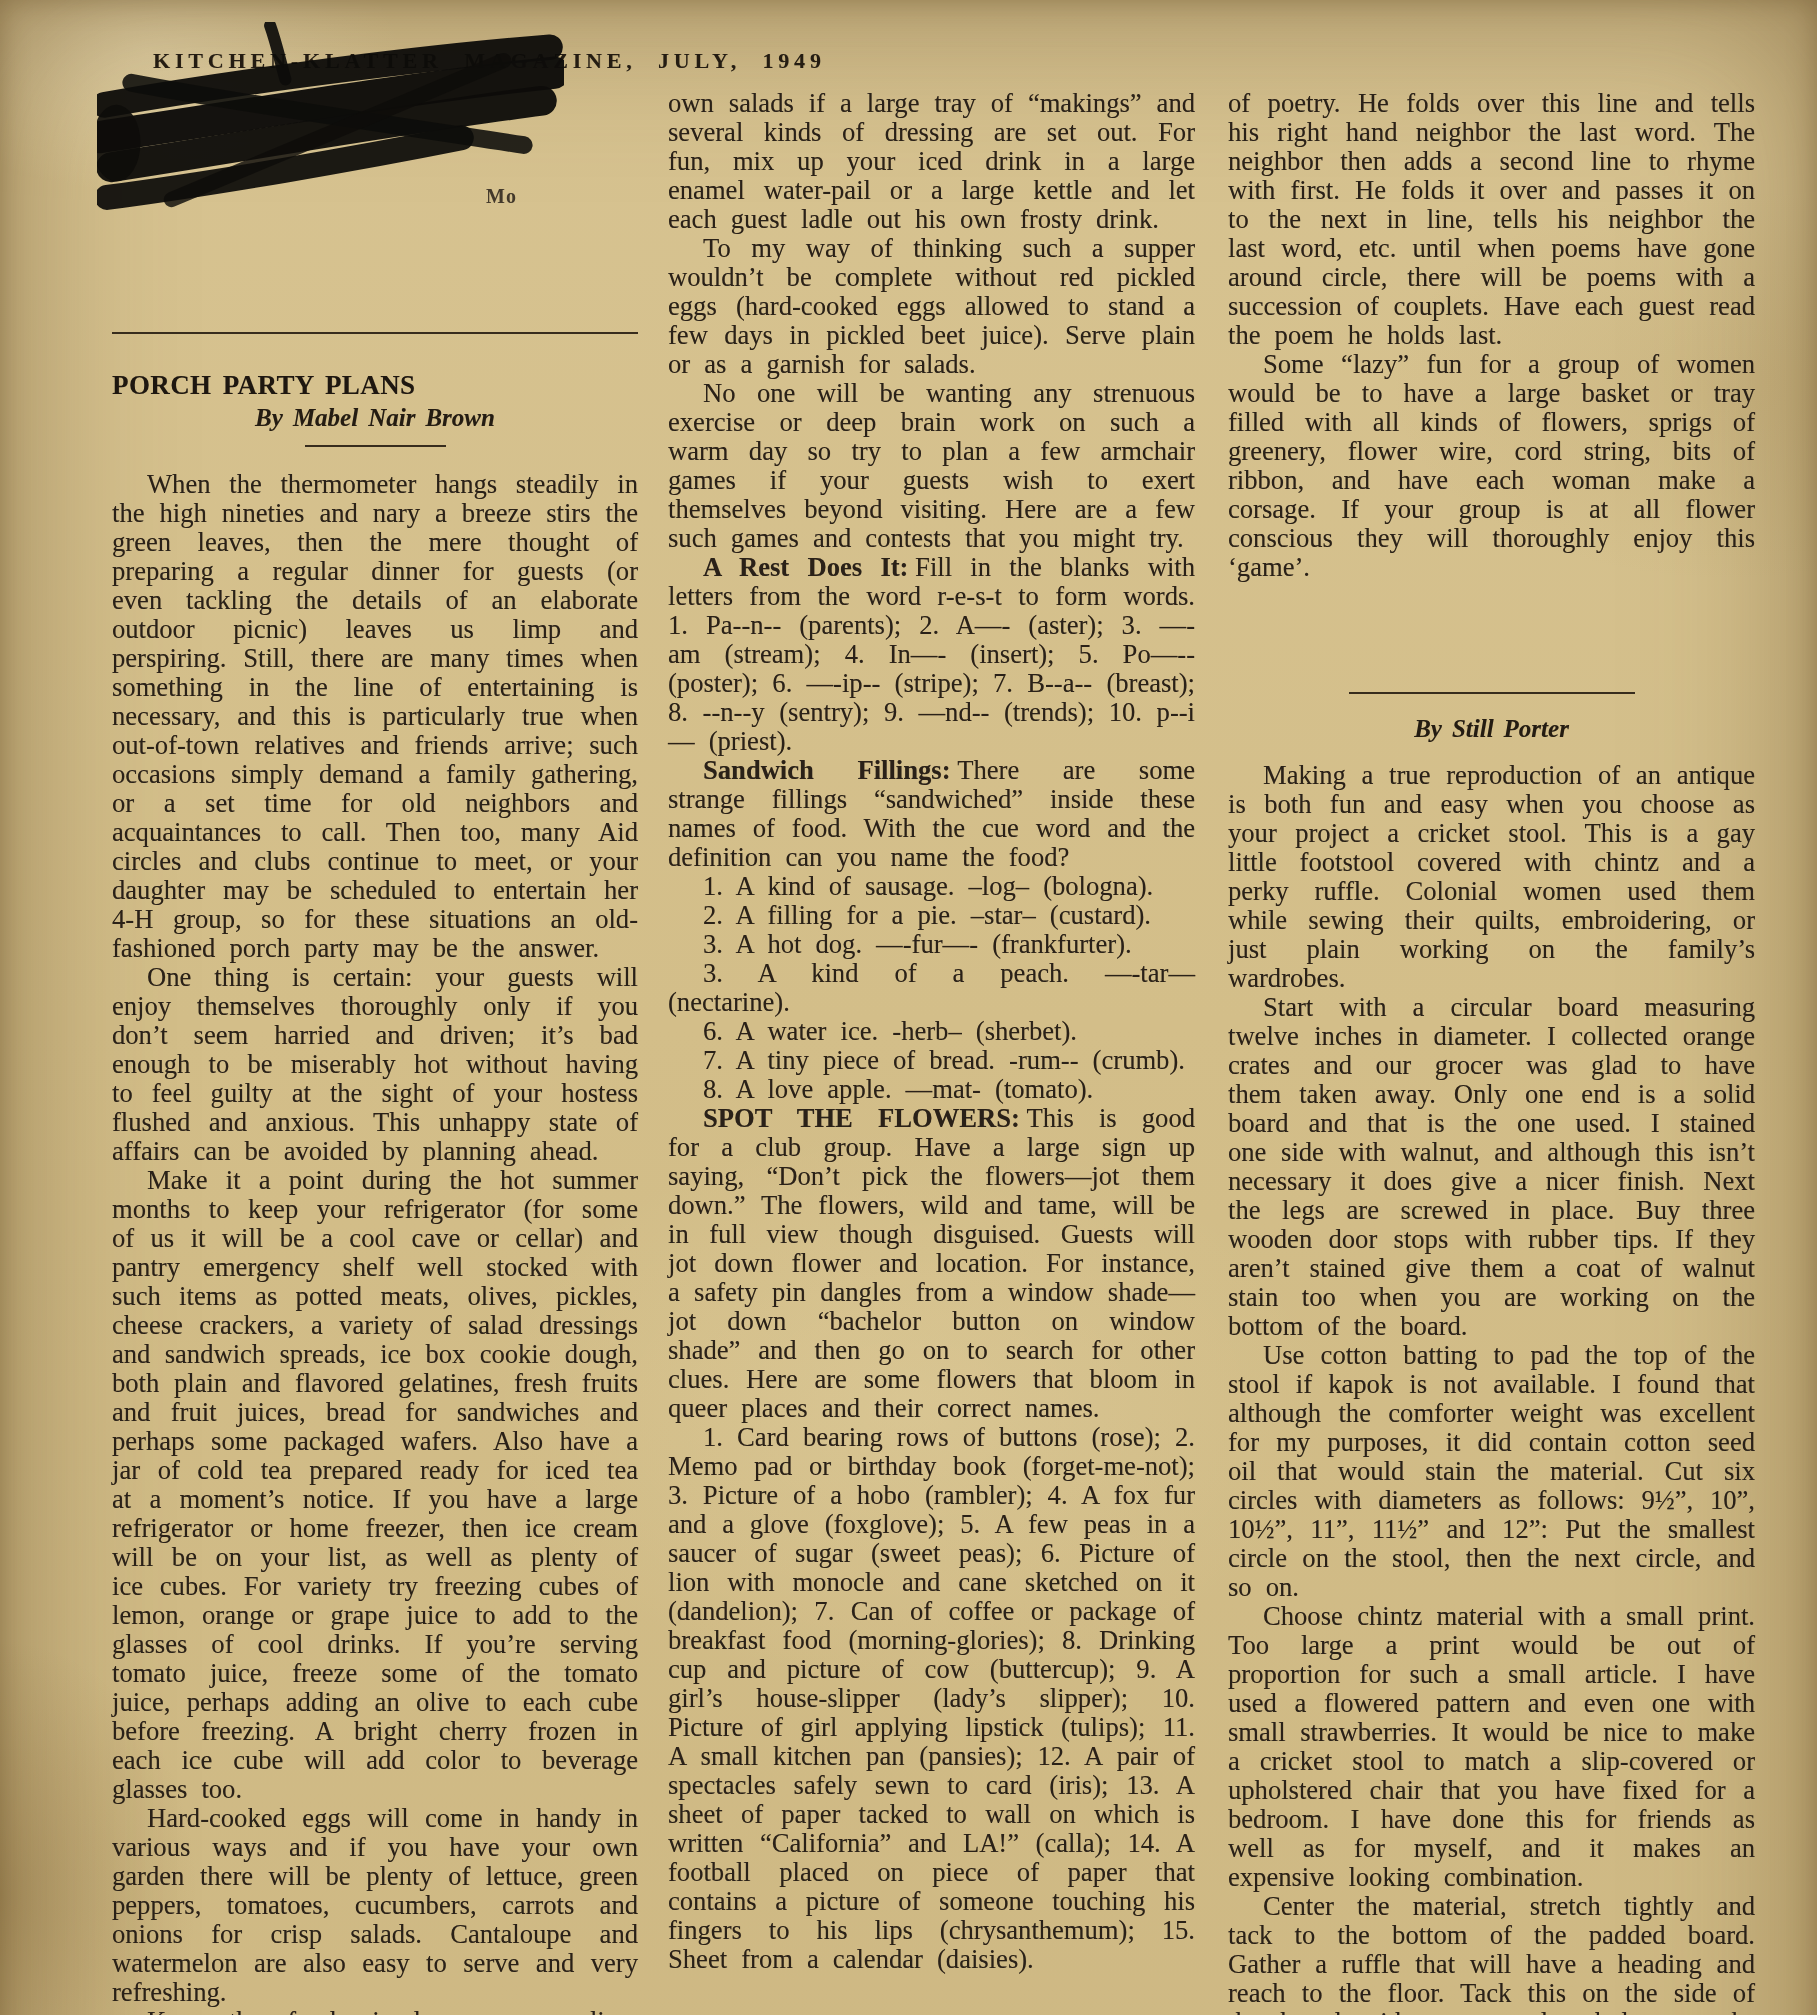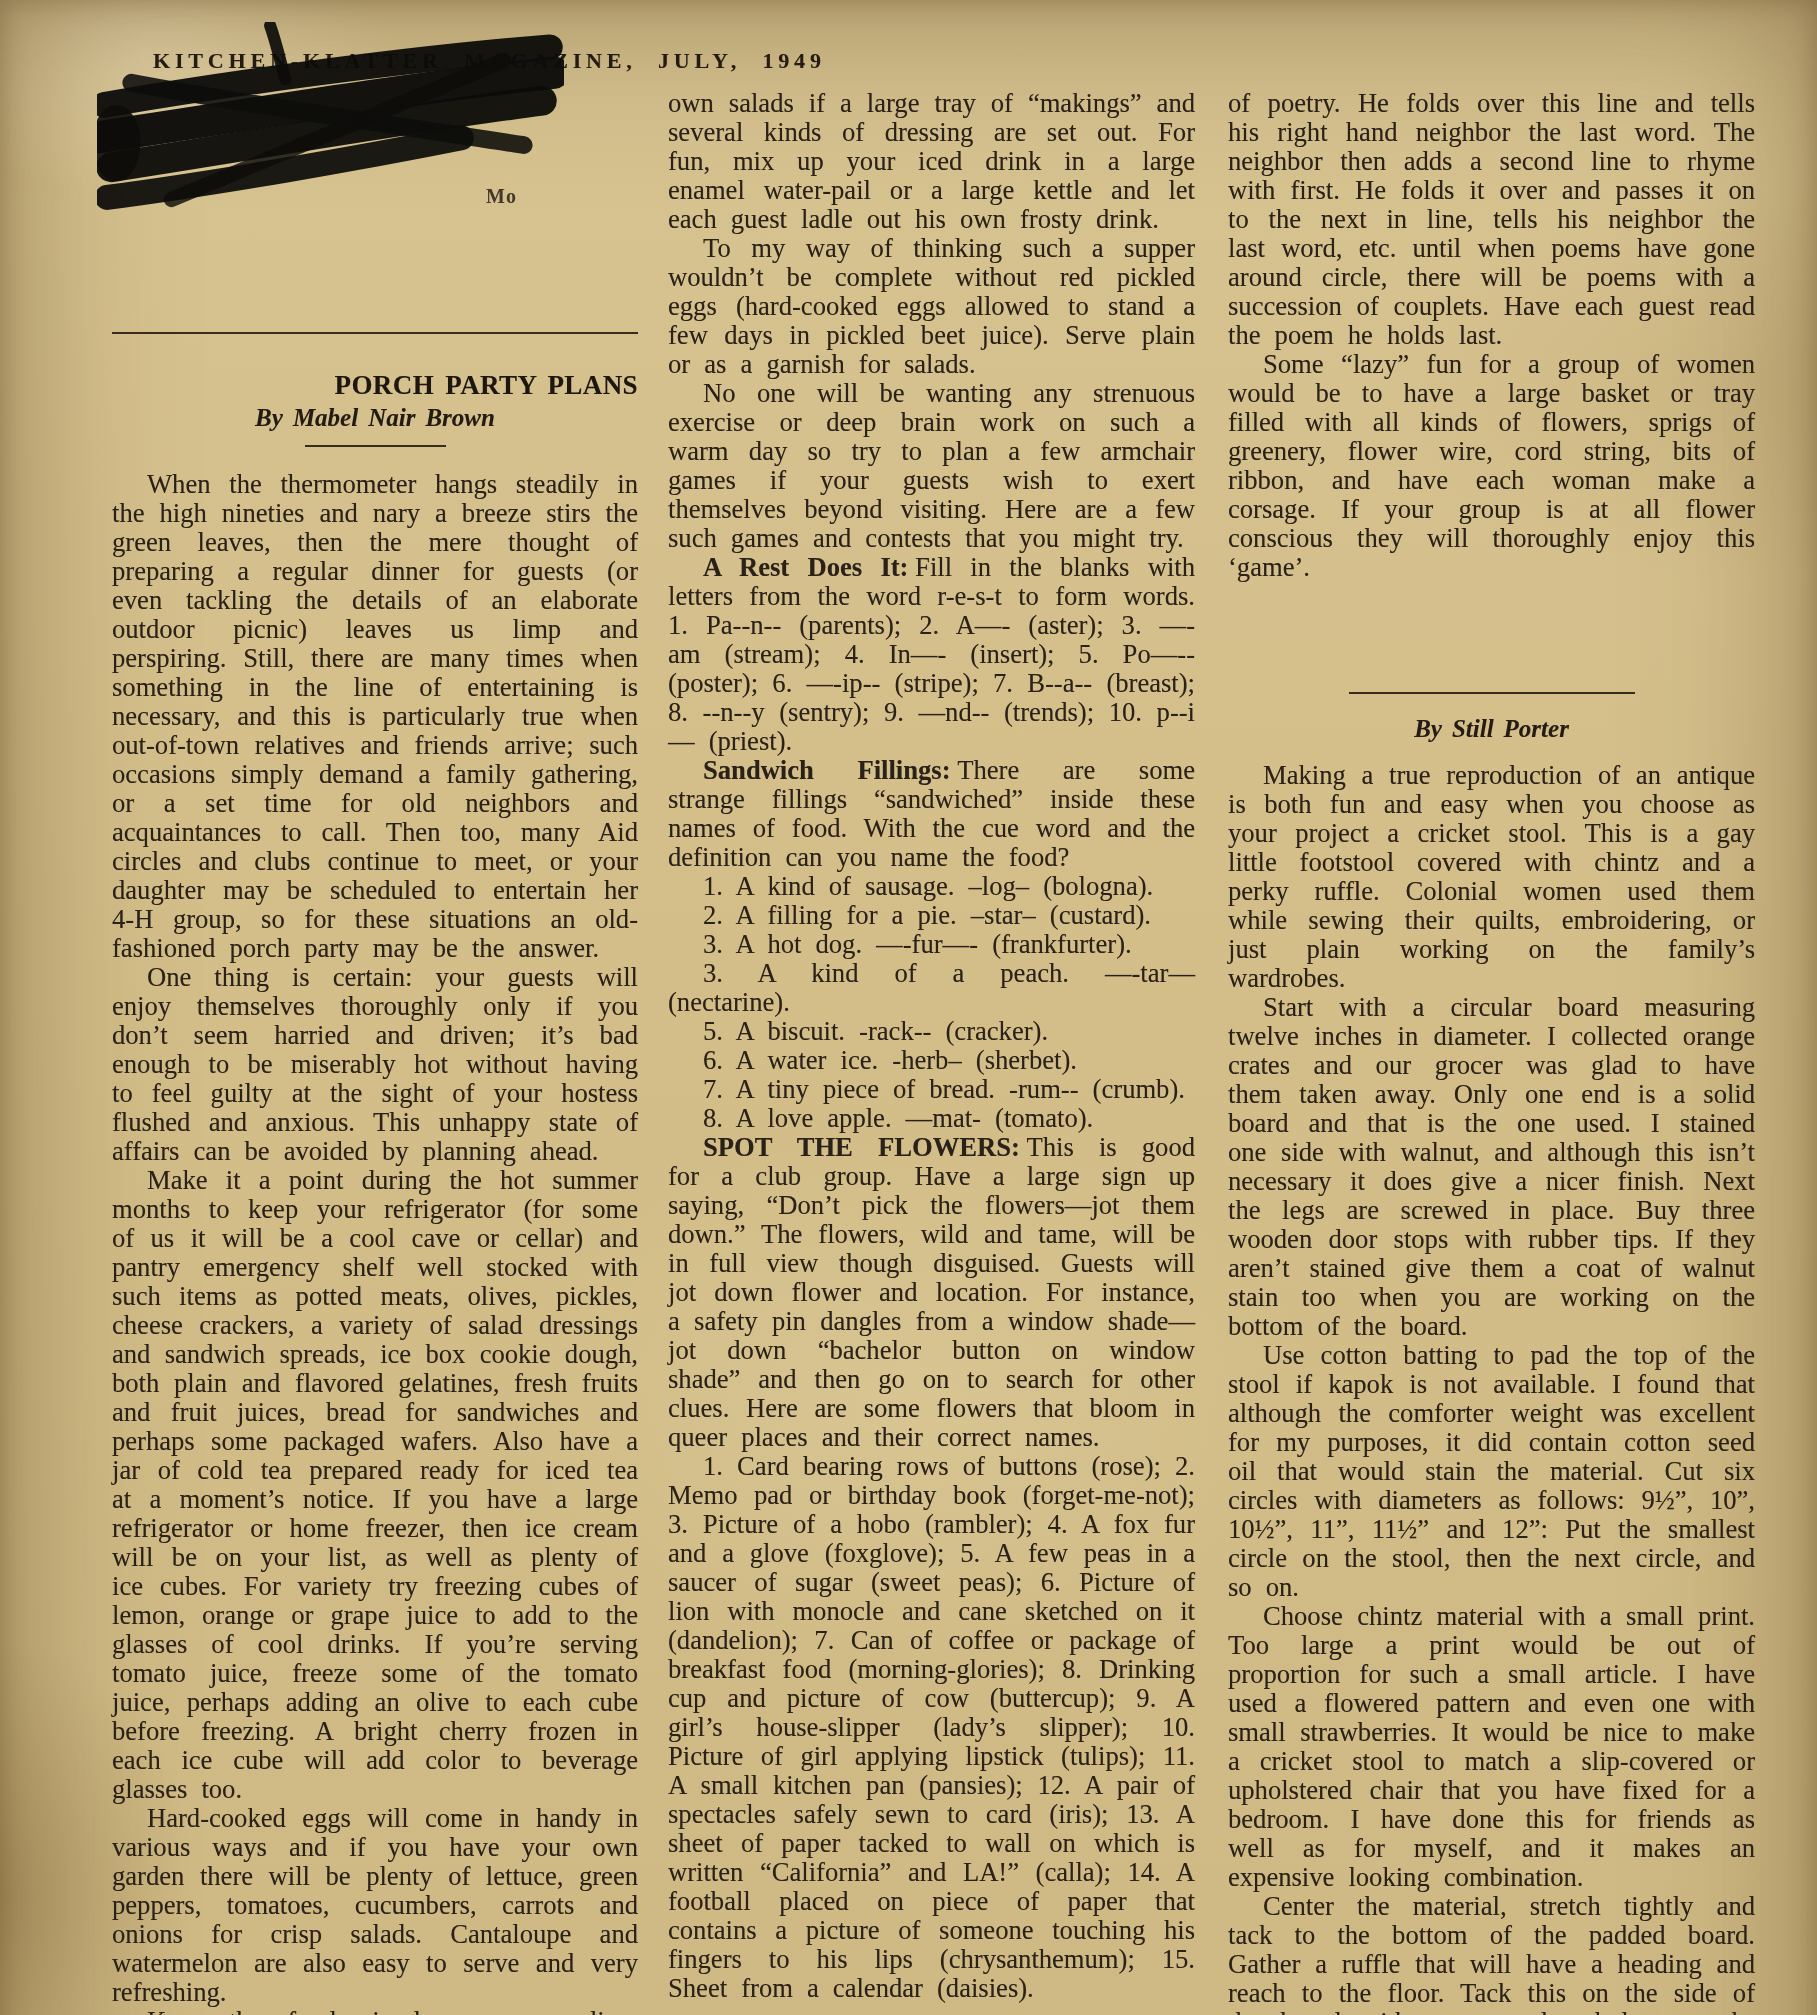--- a/index.html
+++ b/index.html
@@ -70,21 +70,21 @@
   .rule { background: #372c1d; height: 2.4px; }
   .rule.full  { width: 100%;  margin: 0 0 37px 0; }
   .rule.short { width: 141px; height: 2px; margin: 16px auto 22.6px auto; }
   .rule.mid   { width: 286px; height: 2px; margin: 21px auto 24px auto; }
   .title {
     margin: 0;
     font-size: 27px;
     line-height: 28px;
     font-weight: 700;
     letter-spacing: 0.4px;
-    text-align: right;
+    text-align: left;
     text-indent: 0;
     color: #1e1710;
     word-spacing: 0.15em;
   }
   .byline {
     margin: 7.3px 0 0 0;
     font-size: 25px;
     line-height: 22.6px;
     font-style: italic;
     font-weight: 700;
@@ -134,21 +134,20 @@
   <div class="col col2">
     <p class="noindent">own salads if a large tray of “makings” and several kinds of dressing are set out. For fun, mix up your iced drink in a large enamel water-pail or a large kettle and let each guest ladle out his own frosty drink.</p>
     <p>To my way of thinking such a supper wouldn’t be complete without red pickled eggs (hard-cooked eggs allowed to stand a few days in pickled beet juice). Serve plain or as a garnish for salads.</p>
     <p>No one will be wanting any strenuous exercise or deep brain work on such a warm day so try to plan a few armchair games if your guests wish to exert themselves beyond visiting. Here are a few such games and contests that you might try.</p>
     <p><span class="lead">A Rest Does It:</span><span>Fill in the blanks with letters from the word r-e-s-t to form words. 1. Pa--n-- (parents); 2. A—- (aster); 3. —-am (stream); 4. In—- (insert); 5. Po—-- (poster); 6. —-ip-- (stripe); 7. B--a-- (breast); 8. --n--y (sentry); 9. —nd-- (trends); 10. p--i— (priest).</span></p>
     <p><span class="lead">Sandwich Fillings:</span><span>There are some strange fillings “sandwiched” inside these names of food. With the cue word and the definition can you name the food?</span></p>
     <p>1. A kind of sausage. –log– (bologna).</p>
     <p>2. A filling for a pie. –star– (custard).</p>
     <p>3. A hot dog. —-fur—- (frankfurter).</p>
     <p>3. A kind of a peach. —-tar— (nectarine).</p>
-    <p>5. A biscuit. -rack-- (cracker).</p>
     <p>6. A water ice. -herb– (sherbet).</p>
     <p>7. A tiny piece of bread. -rum-- (crumb).</p>
     <p>8. A love apple. —mat- (tomato).</p>
     <p><span class="lead">SPOT THE FLOWERS:</span><span>This is good for a club group. Have a large sign up saying, “Don’t pick the flowers—jot them down.” The flowers, wild and tame, will be in full view though disguised. Guests will jot down flower and location. For instance, a safety pin dangles from a window shade—jot down “bachelor button on window shade” and then go on to search for other clues. Here are some flowers that bloom in queer places and their correct names.</span></p>
     <p>1. Card bearing rows of buttons (rose); 2. Memo pad or birthday book (forget-me-not); 3. Picture of a hobo (rambler); 4. A fox fur and a glove (foxglove); 5. A few peas in a saucer of sugar (sweet peas); 6. Picture of lion with monocle and cane sketched on it (dandelion); 7. Can of coffee or package of breakfast food (morning-glories); 8. Drinking cup and picture of cow (buttercup); 9. A girl’s house-slipper (lady’s slipper); 10. Picture of girl applying lipstick (tulips); 11. A small kitchen pan (pansies); 12. A pair of spectacles safely sewn to card (iris); 13. A sheet of paper tacked to wall on which is written “California” and LA!” (calla); 14. A football placed on piece of paper that contains a picture of someone touching his fingers to his lips (chrysanthemum); 15. Sheet from a calendar (daisies).</p>
 
   </div>
 
   <div class="col col3">
     <div class="poem-section">

